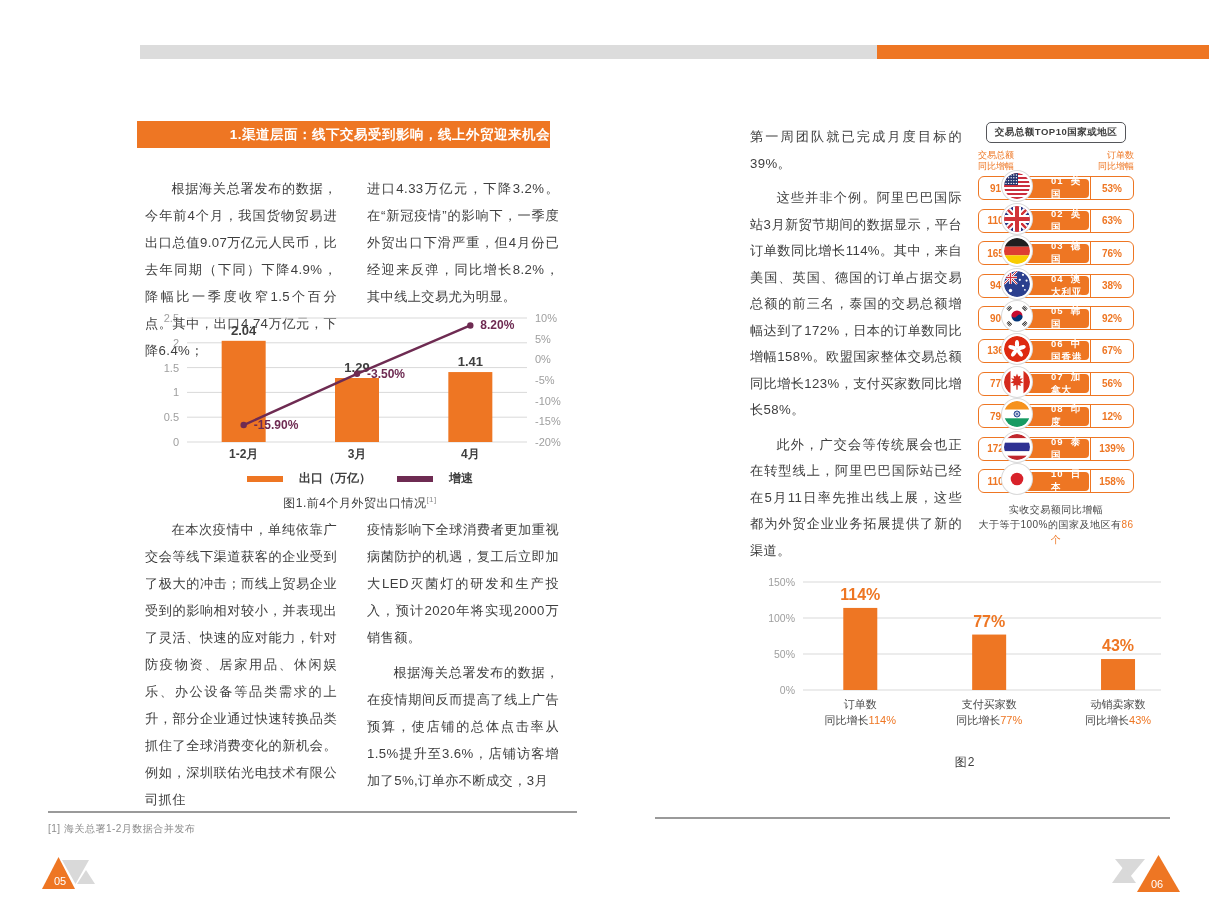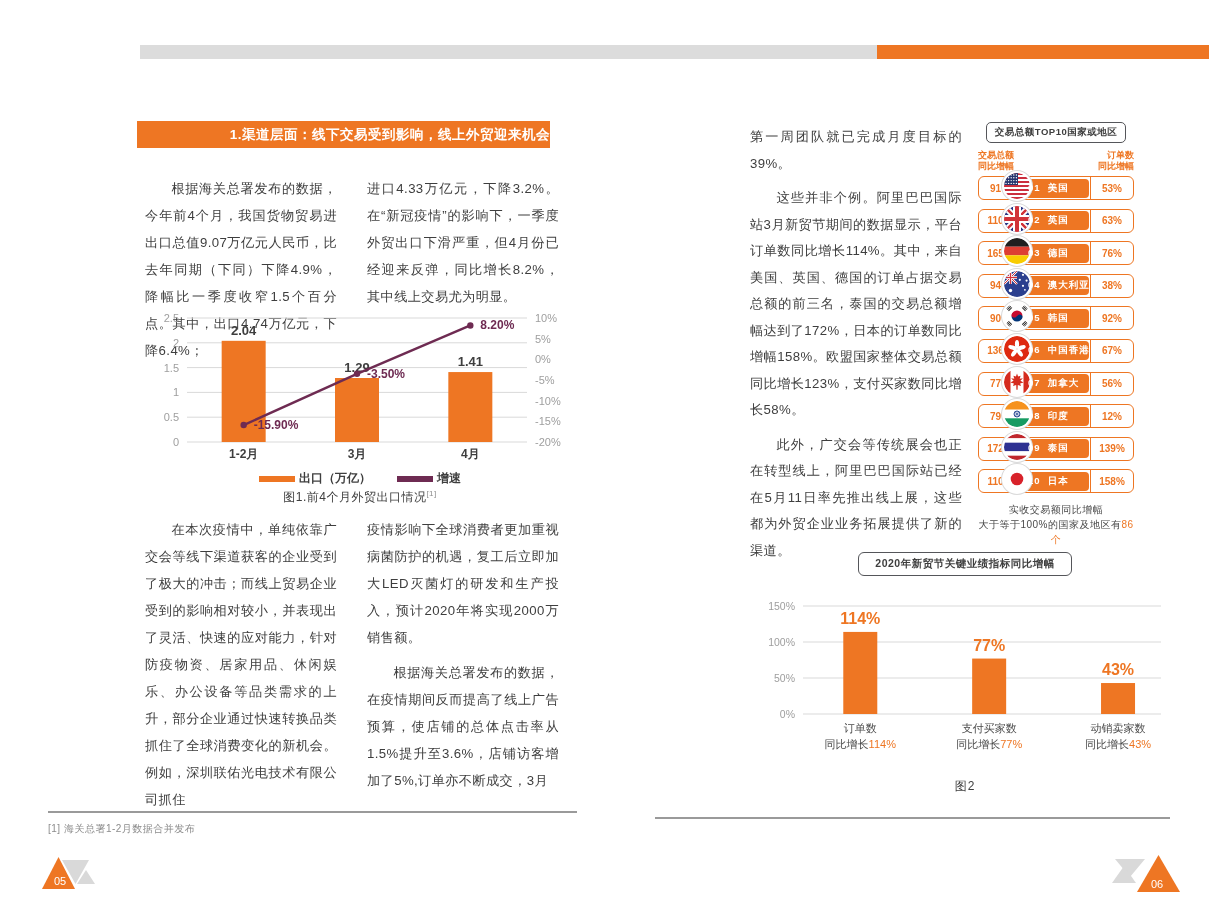--- a/index.html
+++ b/index.html
@@ -23,45 +23,45 @@
   
   .cols{display:flex;gap:14px;}
   .col{width:208px;}
   .para{font-size:13.2px;line-height:27px;color:var(--ink);text-align:justify;letter-spacing:.4px;margin:8px;}
   .para.indent{text-indent:2em;}
   .rcol{width:228px;}
   .rcol .para{line-height:26.5px;}
   
   .chart1{left:137px;top:310px;width:446px;}
   .legend{display:flex;justify-content:center;gap:26px;align-items:center;margin-top:4px;}
-  .legend-item{display:flex;align-items:center;gap:4px;font-size:12px;font-weight:bold;color:var(--ink);}
+  .legend-item{display:flex;align-items:center;gap:16px;font-size:12px;font-weight:bold;color:var(--ink);}
   .swatch{width:36px;height:6px;display:inline-block;}
-  .fig-caption{text-align:center;font-size:12px;color:var(--ink);margin-top:2px;letter-spacing:.5px;}
+  .fig-caption{text-align:center;font-size:12px;color:var(--ink);margin-top:8px;letter-spacing:.5px;}
   .fig-caption sup{font-size:8px;color:#8C8C8C;}
   
   .rule{height:2px;background:#9A9A9A;}
   .footnote{left:48px;top:822px;font-size:10px;color:#8C8C8C;letter-spacing:.5px;}
   
   .top10{left:978px;top:122px;width:156px;}
   .t10-title{width:fit-content;margin:0 auto;border:1.5px solid #55565A;border-radius:5px;
              padding:3px 8px;font-size:9.5px;font-weight:bold;color:var(--ink);letter-spacing:.5px;}
   .t10-labels{display:flex;justify-content:space-between;margin-top:7px;
-              font-size:9px;font-weight:bold;color:var(--orange);line-height:11px;white-space:pre-line;}
+              font-size:9px;font-weight:normal;color:var(--orange);line-height:11px;white-space:pre-line;}
   .t10-labels .r{text-align:right;}
   .t10-rows{margin-top:4px;}
   .t10-row{position:relative;height:22px;border:1.4px solid var(--orange);border-radius:6px;
            display:flex;align-items:stretch;margin-bottom:8.6px;background:#fff;}
   .t10-gmv{width:42px;display:flex;align-items:center;justify-content:center;
            color:var(--orange);font-weight:bold;font-size:10px;}
   .t10-mid{flex:1;position:relative;}
   .t10-pill{position:absolute;left:-10px;right:1px;top:1.5px;bottom:1.5px;background:var(--orange);border-radius:4px;}
   .t10-flag{position:absolute;left:-17px;top:-4px;width:26px;height:26px;border-radius:50%;
             background:#fff;box-shadow:0 0 0 2px #fff,0 0 0 3px #DADADA;z-index:2;overflow:hidden;}
   .t10-flag svg{display:block;width:26px;height:26px;}
-  .t10-name{position:absolute;left:7px;top:0;bottom:0;display:flex;align-items:center;z-index:3;
+  .t10-name{position:absolute;left:30px;top:0;bottom:0;display:flex;align-items:center;z-index:3;
             color:#fff;font-size:9.5px;font-weight:bold;letter-spacing:1px;}
   .t10-orders{width:42px;border-left:1.4px solid var(--orange);display:flex;align-items:center;
               justify-content:center;color:var(--orange);font-weight:bold;font-size:10px;}
   .t10-footer{margin-top:8px;text-align:center;font-size:10px;color:#4A4A4A;line-height:15px;letter-spacing:.5px;}
   .t10-footer .hl{color:var(--orange);}
   
   .chart2{left:755px;top:552px;width:420px;}
   .c2-title{width:fit-content;margin:0 auto;border:1.2px solid #55565A;border-radius:6px;
             padding:4px 16px;font-size:10.5px;font-weight:bold;color:var(--ink);letter-spacing:.5px;}
   .c2-caption{text-align:center;font-size:12px;color:var(--ink);margin-top:10px;letter-spacing:1px;}
@@ -476,21 +476,20 @@
           <div class="t10-orders">158%</div>
         </div>
       </div>
     <div class="t10-footer">
       <span>实收交易额同比增幅</span><br>
       <span>大于等于100%的国家及地区有</span><span class="hl">86个</span>
     </div>
   </div>
 
   <div class="abs chart2">
-    <div class="c2-title">2020年新贸节关键业绩指标同比增幅</div>
     <svg id="chart2-svg" width="420" height="170" style="margin-top:18px;">
         <line x1="48" y1="120" x2="406" y2="120" stroke="#D9D9D9" stroke-width="1"></line>
         <text x="40" y="124" font-size="10.5" fill="#9E9E9E" text-anchor="end">0%</text>
         <line x1="48" y1="84" x2="406" y2="84" stroke="#D9D9D9" stroke-width="1"></line>
         <text x="40" y="88" font-size="10.5" fill="#9E9E9E" text-anchor="end">50%</text>
         <line x1="48" y1="48" x2="406" y2="48" stroke="#D9D9D9" stroke-width="1"></line>
         <text x="40" y="52" font-size="10.5" fill="#9E9E9E" text-anchor="end">100%</text>
         <line x1="48" y1="12" x2="406" y2="12" stroke="#D9D9D9" stroke-width="1"></line>
         <text x="40" y="16" font-size="10.5" fill="#9E9E9E" text-anchor="end">150%</text>
         <rect x="88.28" y="37.92" width="34" height="82.08" fill="#EE7623"></rect>

